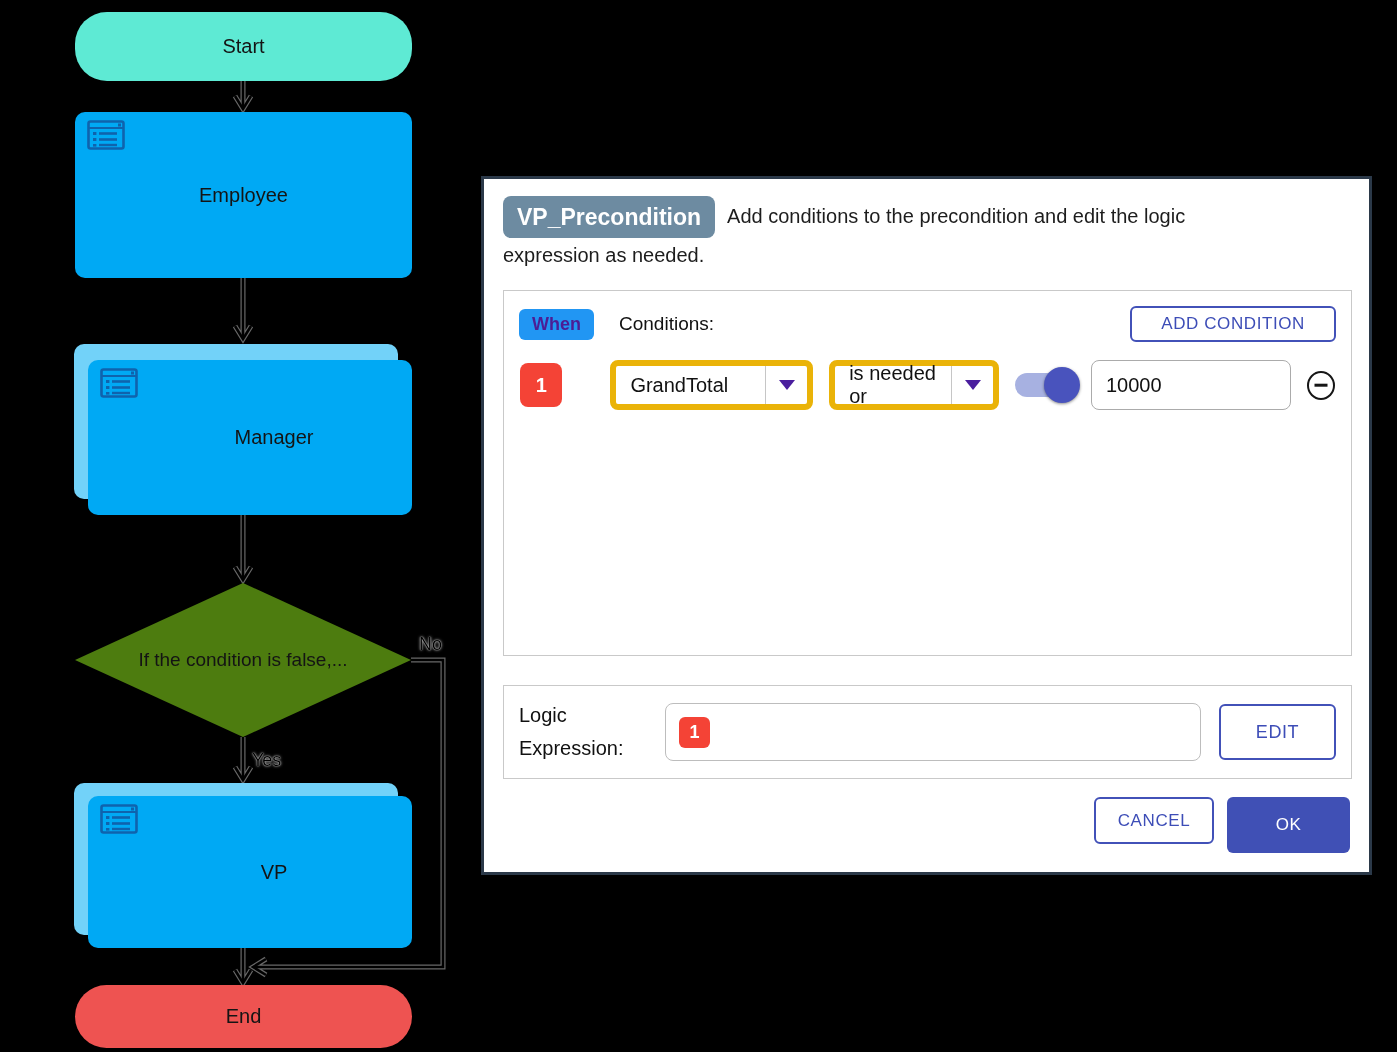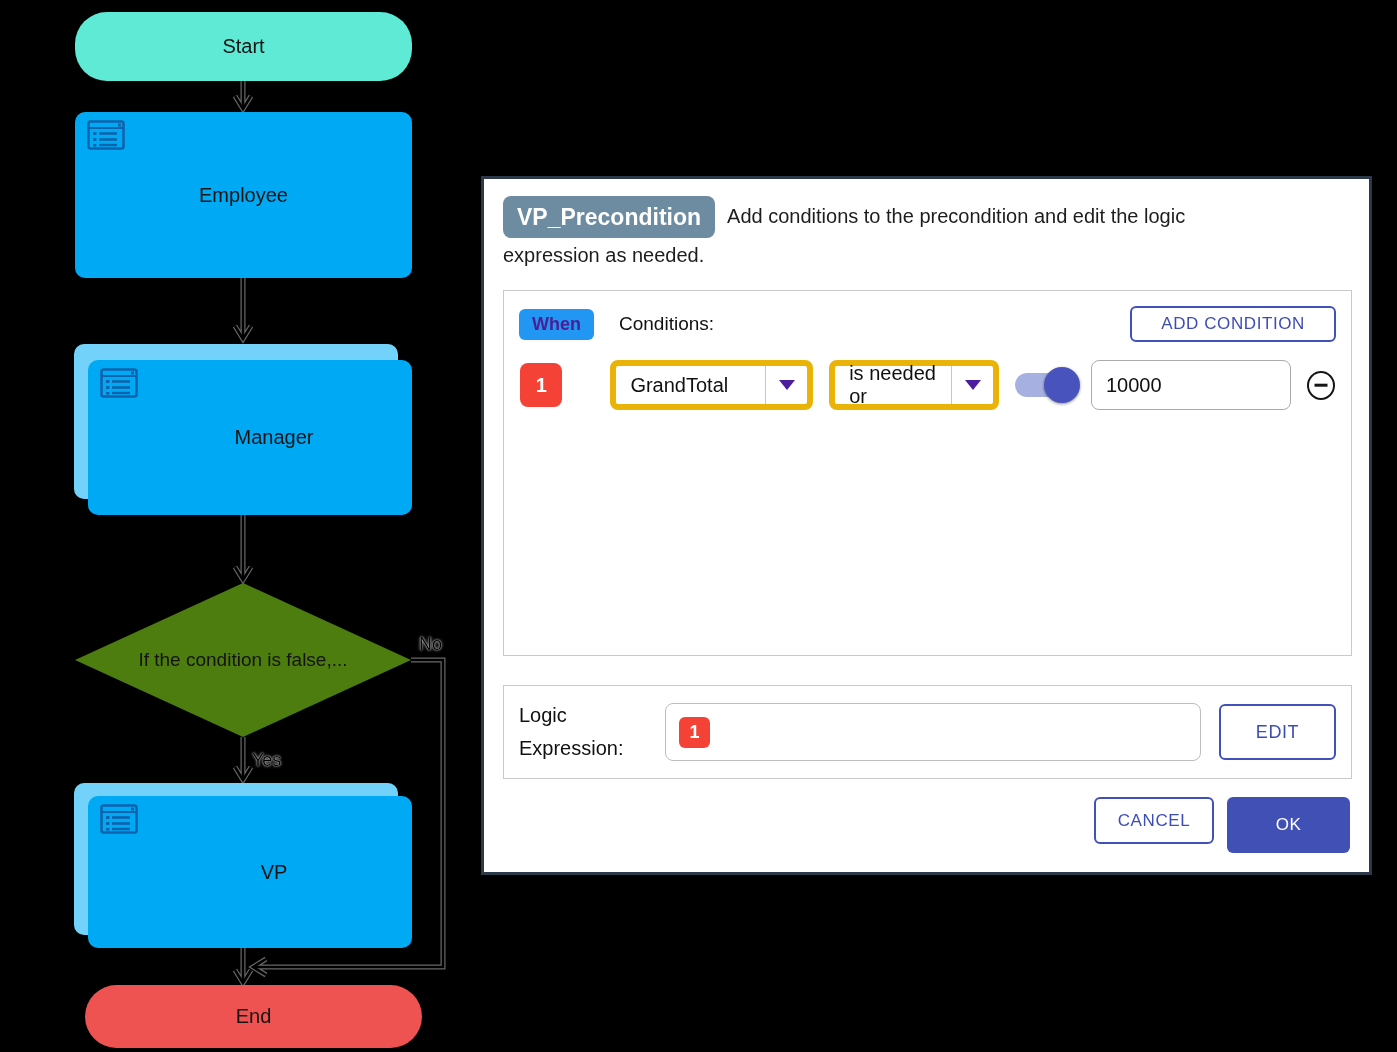--- a/index.html
+++ b/index.html
@@ -6,21 +6,21 @@
   html,body { background:#000; }
   body { font-family:"Liberation Sans","DejaVu Sans",sans-serif; }
   #stage { position:relative; width:1397px; height:1052px; background:#000; overflow:hidden; }
 
   
   .node { position:absolute; display:flex; align-items:center; justify-content:center; color:#111; }
   .node-label { font-size:20px; font-weight:500; color:#141414; }
 
   .pill { border-radius:32px; }
   #start-node { left:75px; top:12px; width:337px; height:69px; background:#5eead4; }
-  #end-node   { left:85px; top:985px; width:337px; height:63px; background:#ee5351; }
+  #end-node   { left:75px; top:985px; width:337px; height:63px; background:#ee5351; }
 
   #employee-node { left:75px; top:112px; width:337px; height:166px; background:#00a9f4; border-radius:10px; }
 
   .stack-wrap { position:absolute; }
   #manager-wrap { left:74px; top:344px; width:338px; height:171px; }
   #vp-wrap      { left:74px; top:783px; width:338px; height:165px; }
   .stack-back { position:absolute; left:0; top:0; width:324px; height:155px; background:#72d2f9; border-radius:10px; }
   .stack-front { position:absolute; left:14px; top:16px; width:324px; height:155px; background:#00a9f4; border-radius:10px;
                  display:flex; align-items:center; justify-content:center;padding-left:48px; }
   #vp-wrap .stack-back { height:152px; }

